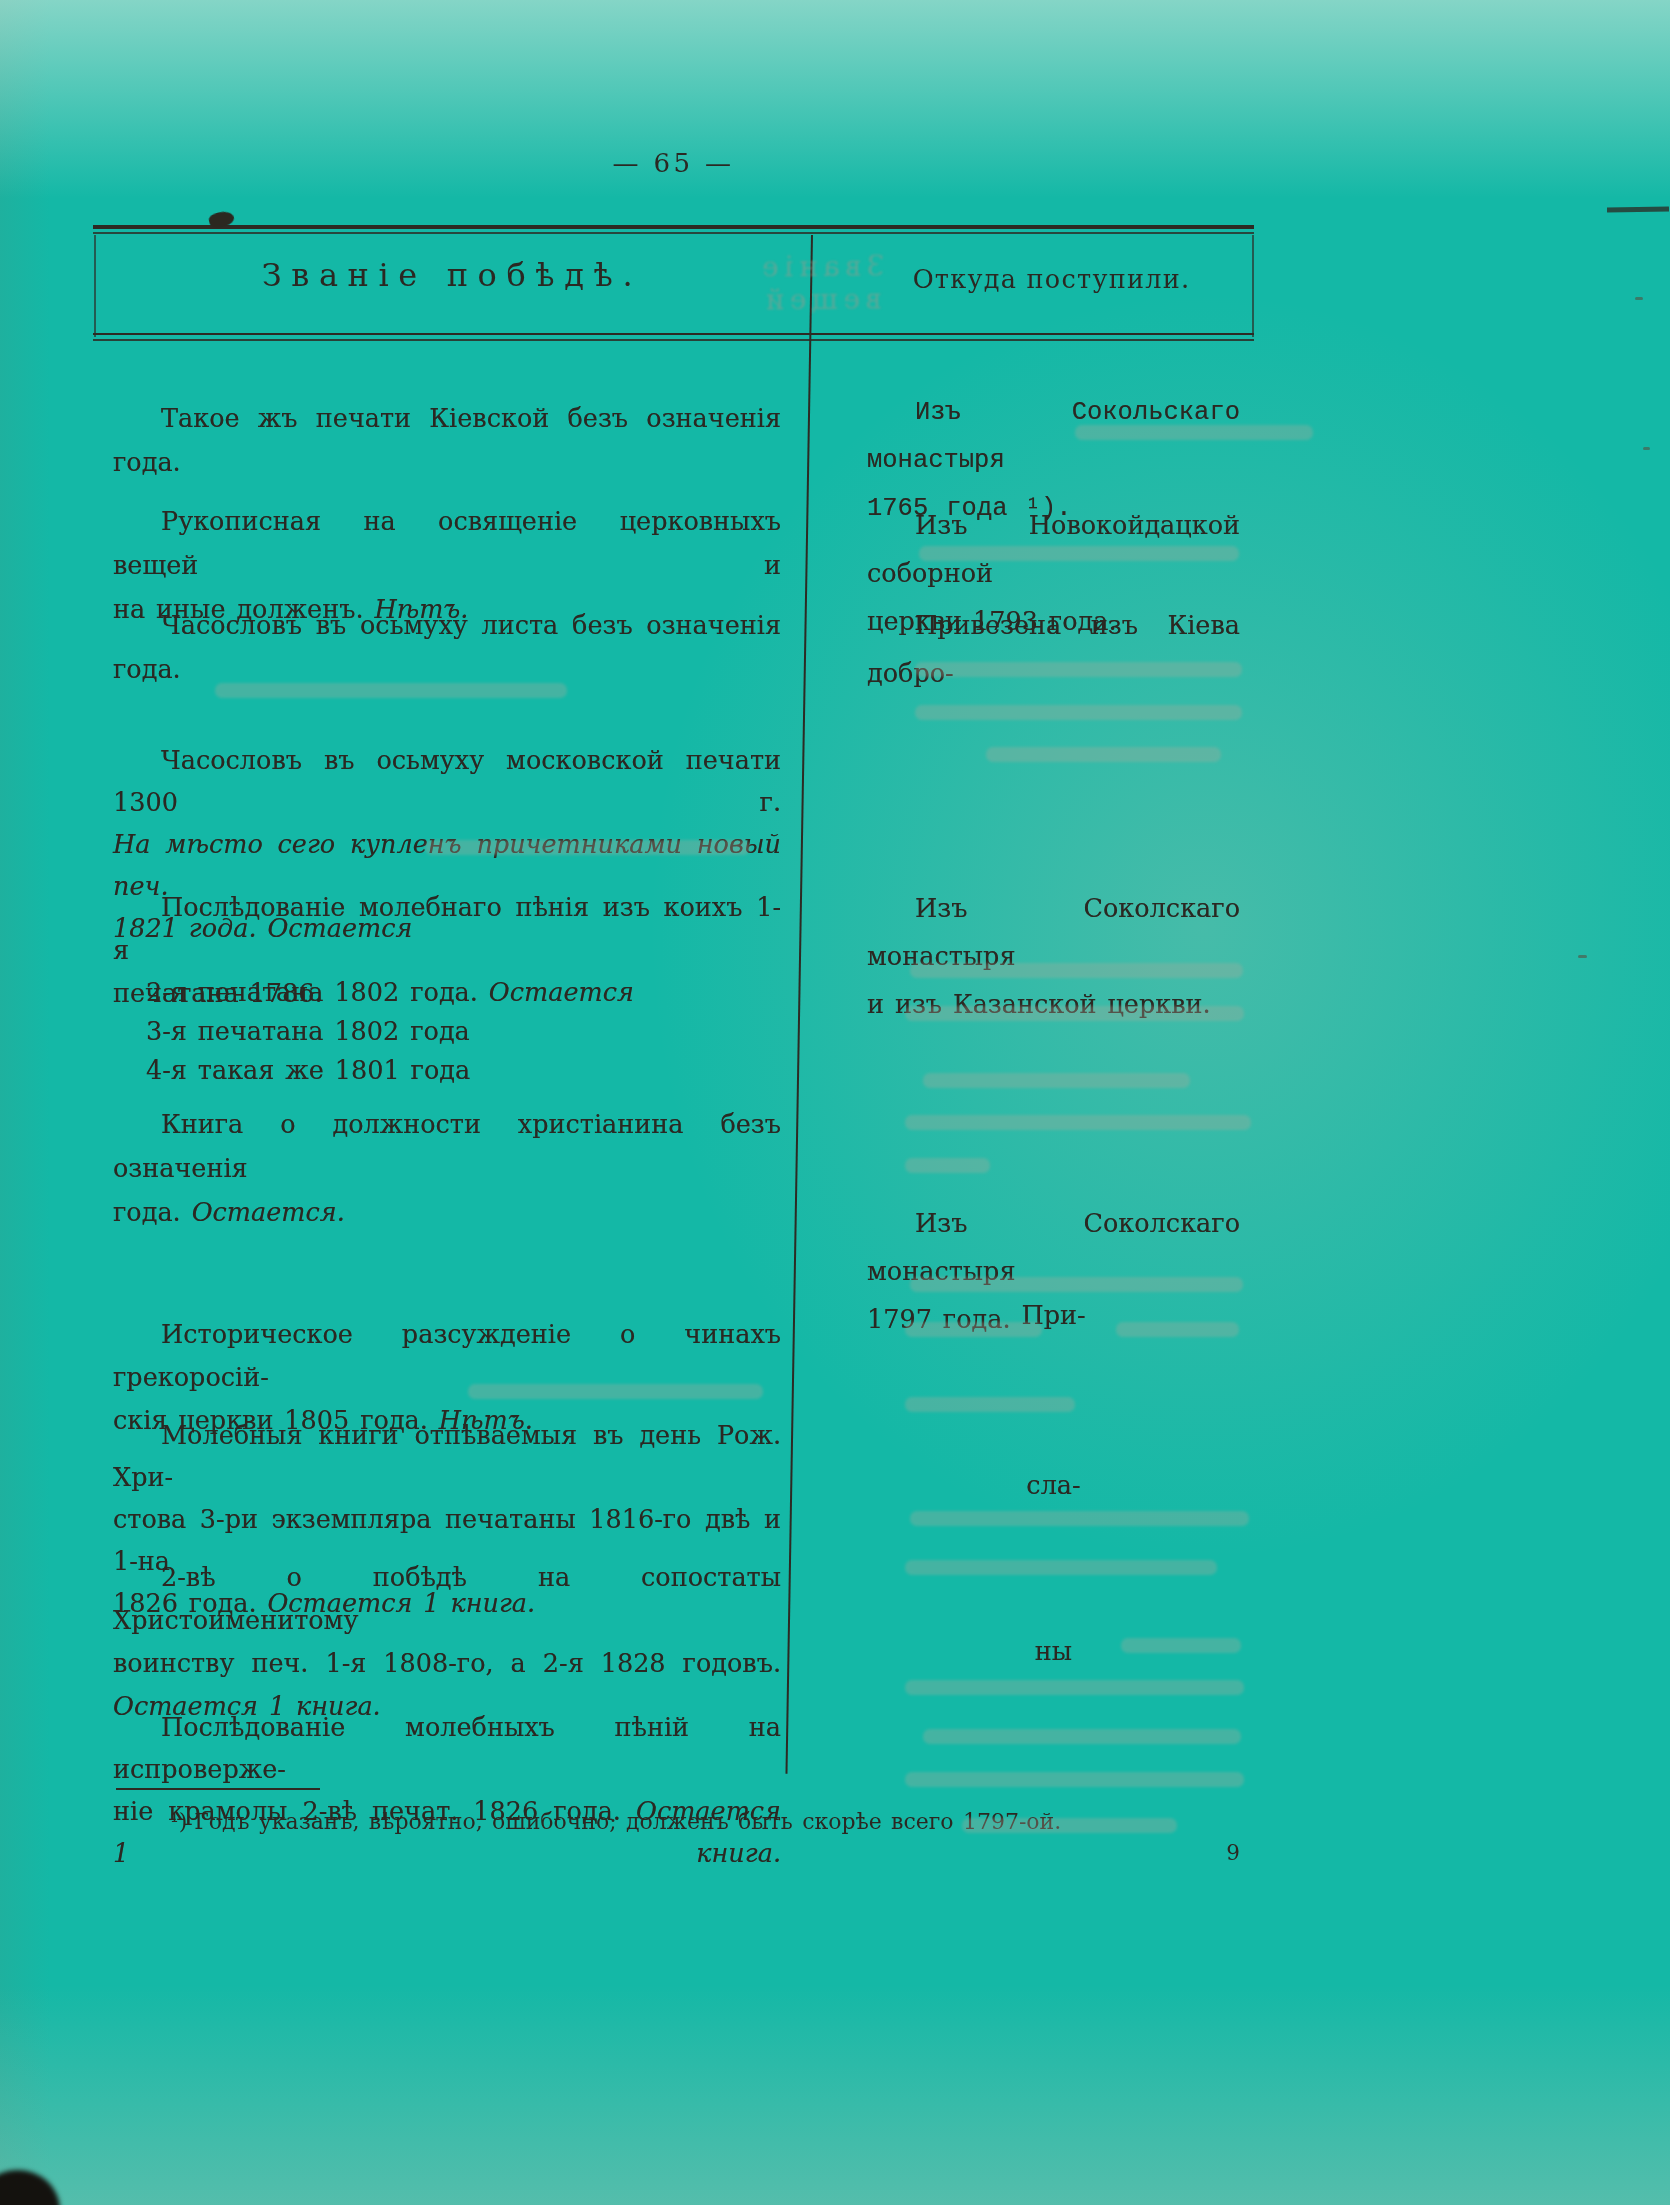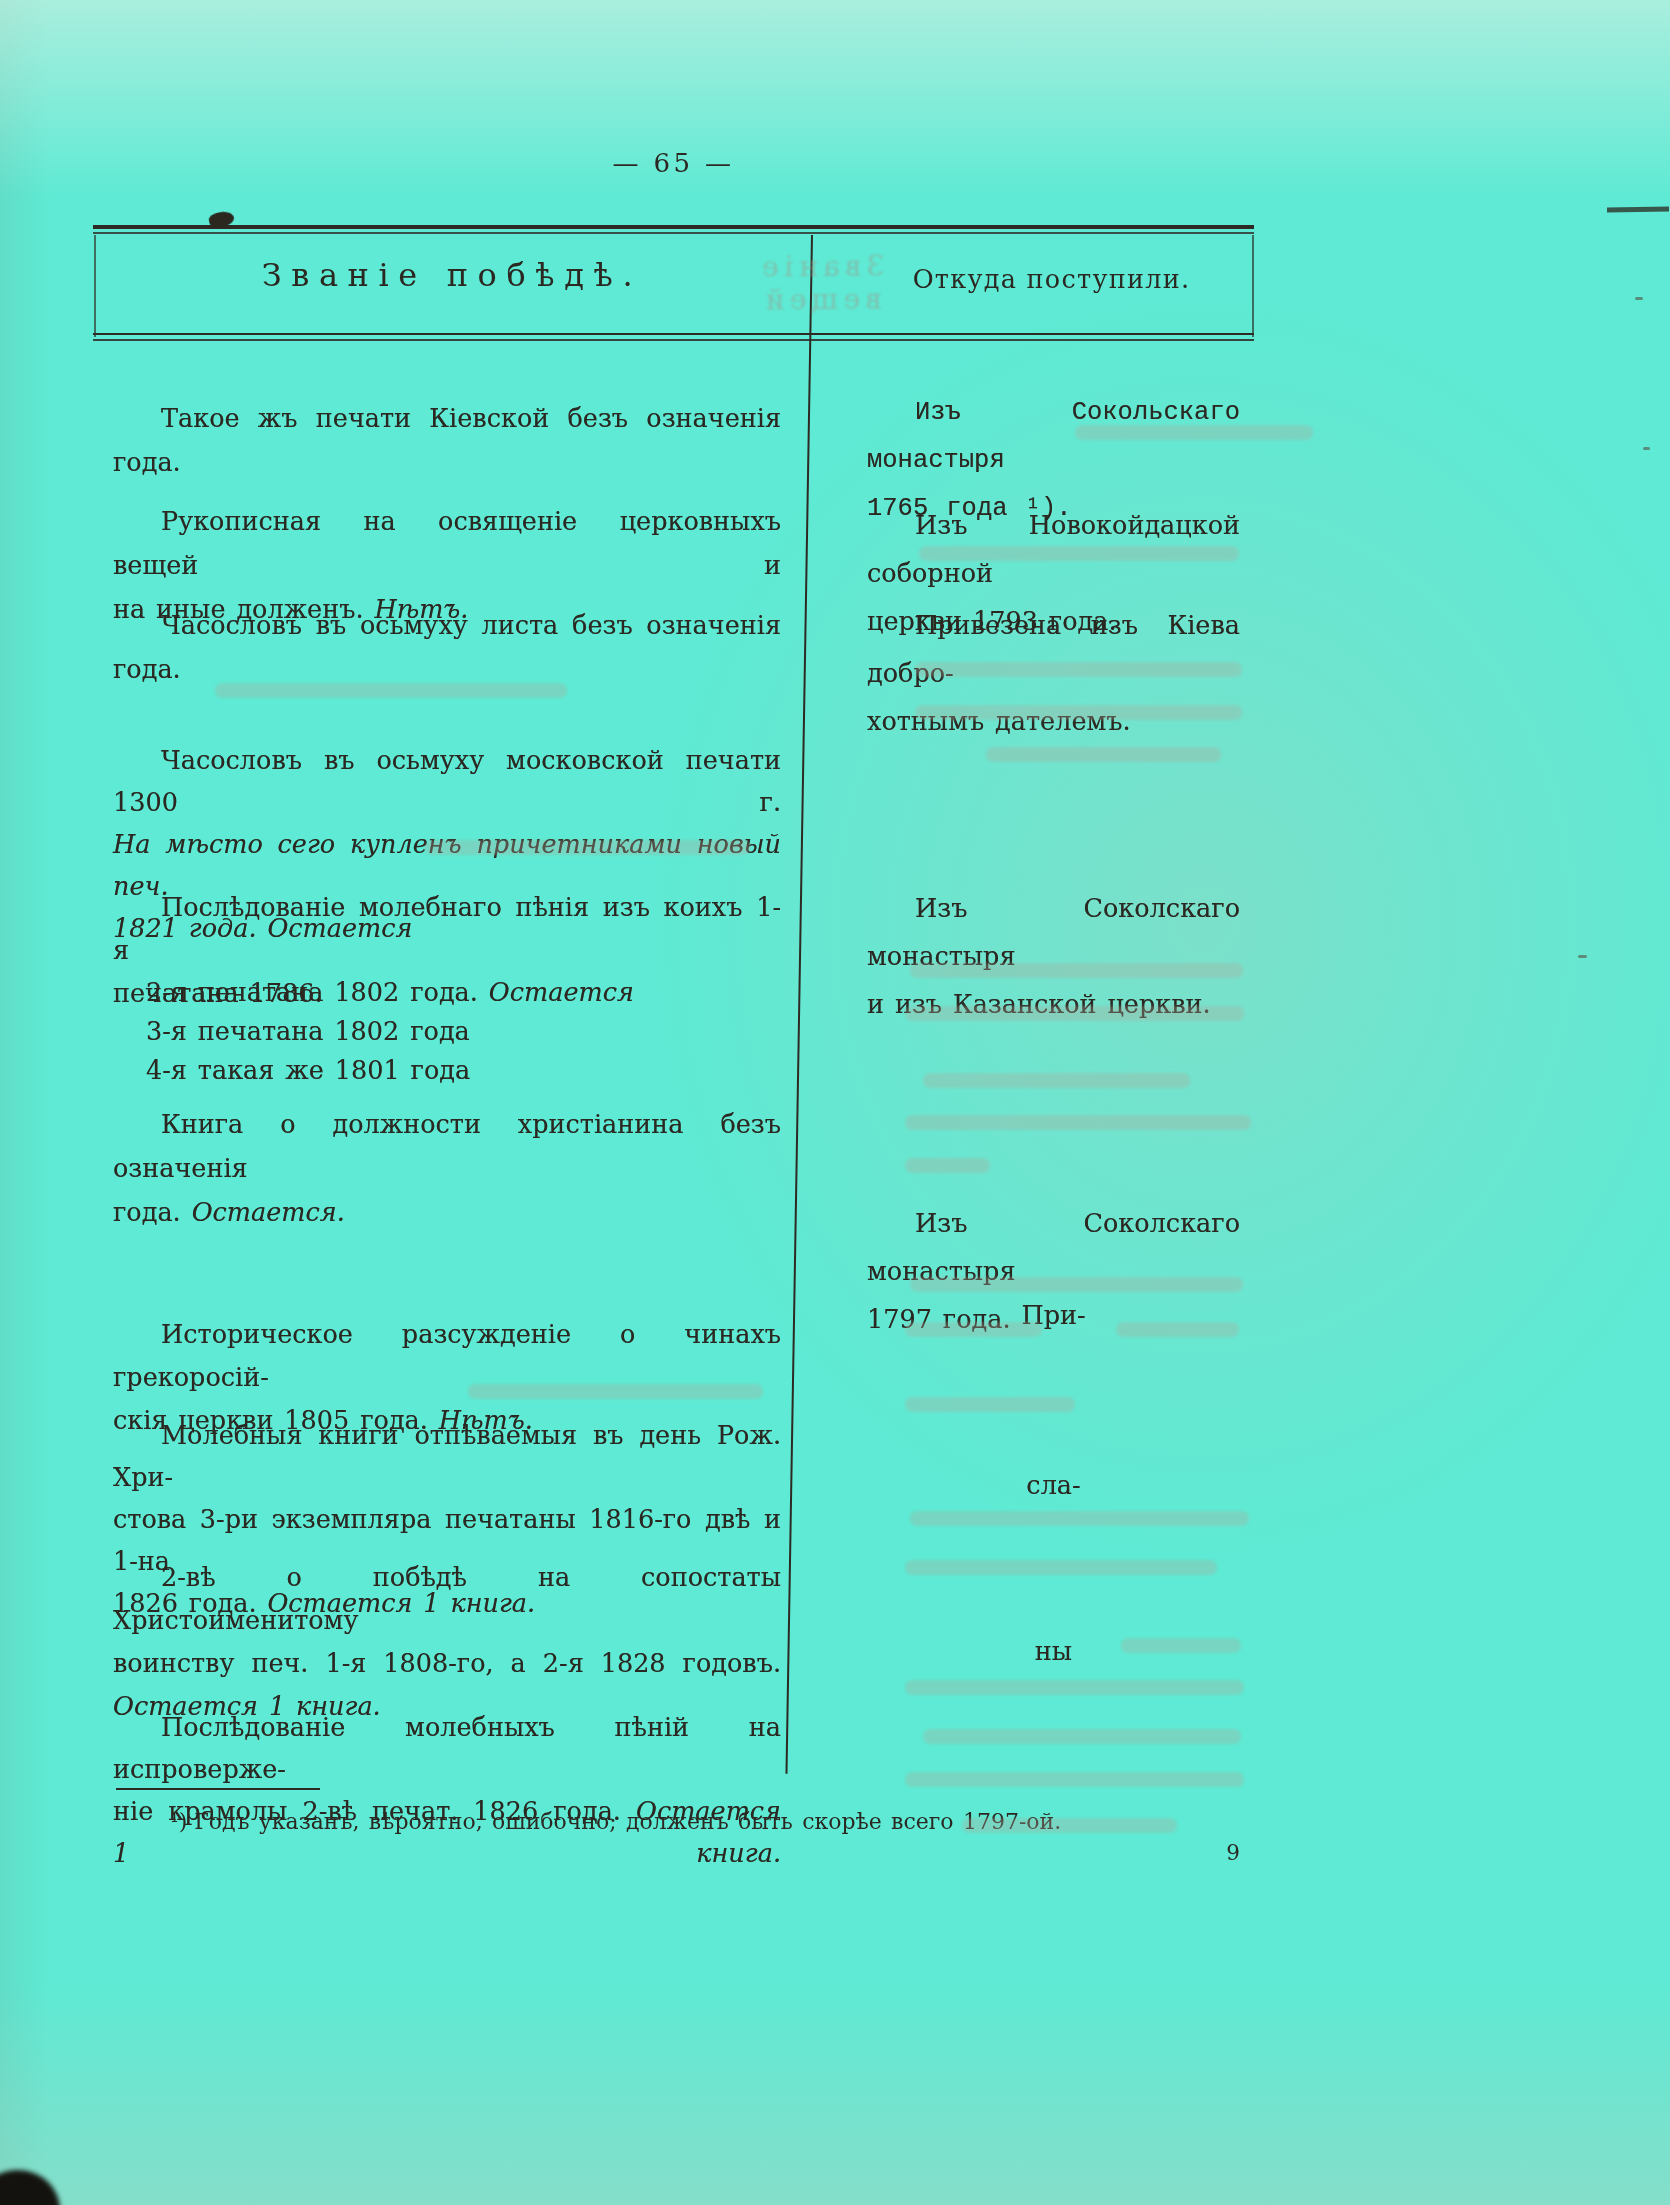--- a/index.html
+++ b/index.html
@@ -1,19 +1,19 @@
 <!DOCTYPE html>
 <html style="font-size:9px"><head>
 <meta charset="utf-8">
 <style>
   html,body{margin:0;padding:0;background:#555;}
   .page{
     position:relative;
     width:1671px;height:2205px;
-    background:#5eead4;
+    background:#14b8a6;
     font-family:"DejaVu Serif","Liberation Serif",serif;
     color:#2b2822;
     overflow:hidden;
   }
   .tint{position:absolute;inset:0;pointer-events:none;
     background:
       radial-gradient(ellipse 792px 905px at 72% 42%, rgba(199,198,177,.28), rgba(199,198,177,0) 70%),
       linear-gradient(180deg, rgba(244,242,231,.5) 0%, rgba(244,242,231,0) 9%),
       linear-gradient(0deg, rgba(205,200,182,.35) 0%, rgba(205,200,182,0) 10%),
       linear-gradient(90deg, rgba(120,112,92,.10) 0%, rgba(120,112,92,0) 3%);
@@ -122,21 +122,20 @@
   <div class="txt lh84" style="left:867px;top:389px;width:373px;font-family:Liberation Mono, monospace;">
     <div class="line j ind"><span class="r">Изъ Сокольскаго монастыря</span></div>
     <div class="line"><span class="r">1765 года ¹).</span></div>
   </div>
   <div class="txt lh84" style="left:867px;top:501px;width:373px;">
     <div class="line j ind"><span class="r">Изъ Новокойдацкой соборной</span></div>
     <div class="line"><span class="r">церкви 1793 года.</span></div>
   </div>
   <div class="txt lh84" style="left:867px;top:601px;width:373px;">
     <div class="line j ind"><span class="r">Привезена изъ Кіева добро-</span></div>
-    <div class="line"><span class="r">хотнымъ дателемъ.</span></div>
   </div>
   <div class="txt lh84" style="left:867px;top:884px;width:373px;">
     <div class="line j ind"><span class="r">Изъ Соколскаго монастыря</span></div>
     <div class="line"><span class="r">и изъ Казанской церкви.</span></div>
   </div>
   <div class="txt lh84" style="left:867px;top:1199px;width:373px;">
     <div class="line j ind"><span class="r">Изъ Соколскаго монастыря</span></div>
     <div class="line"><span class="r">1797 года.</span></div>
   </div>
   <div class="txt" style="left:867px;top:1293px;width:373px;">

